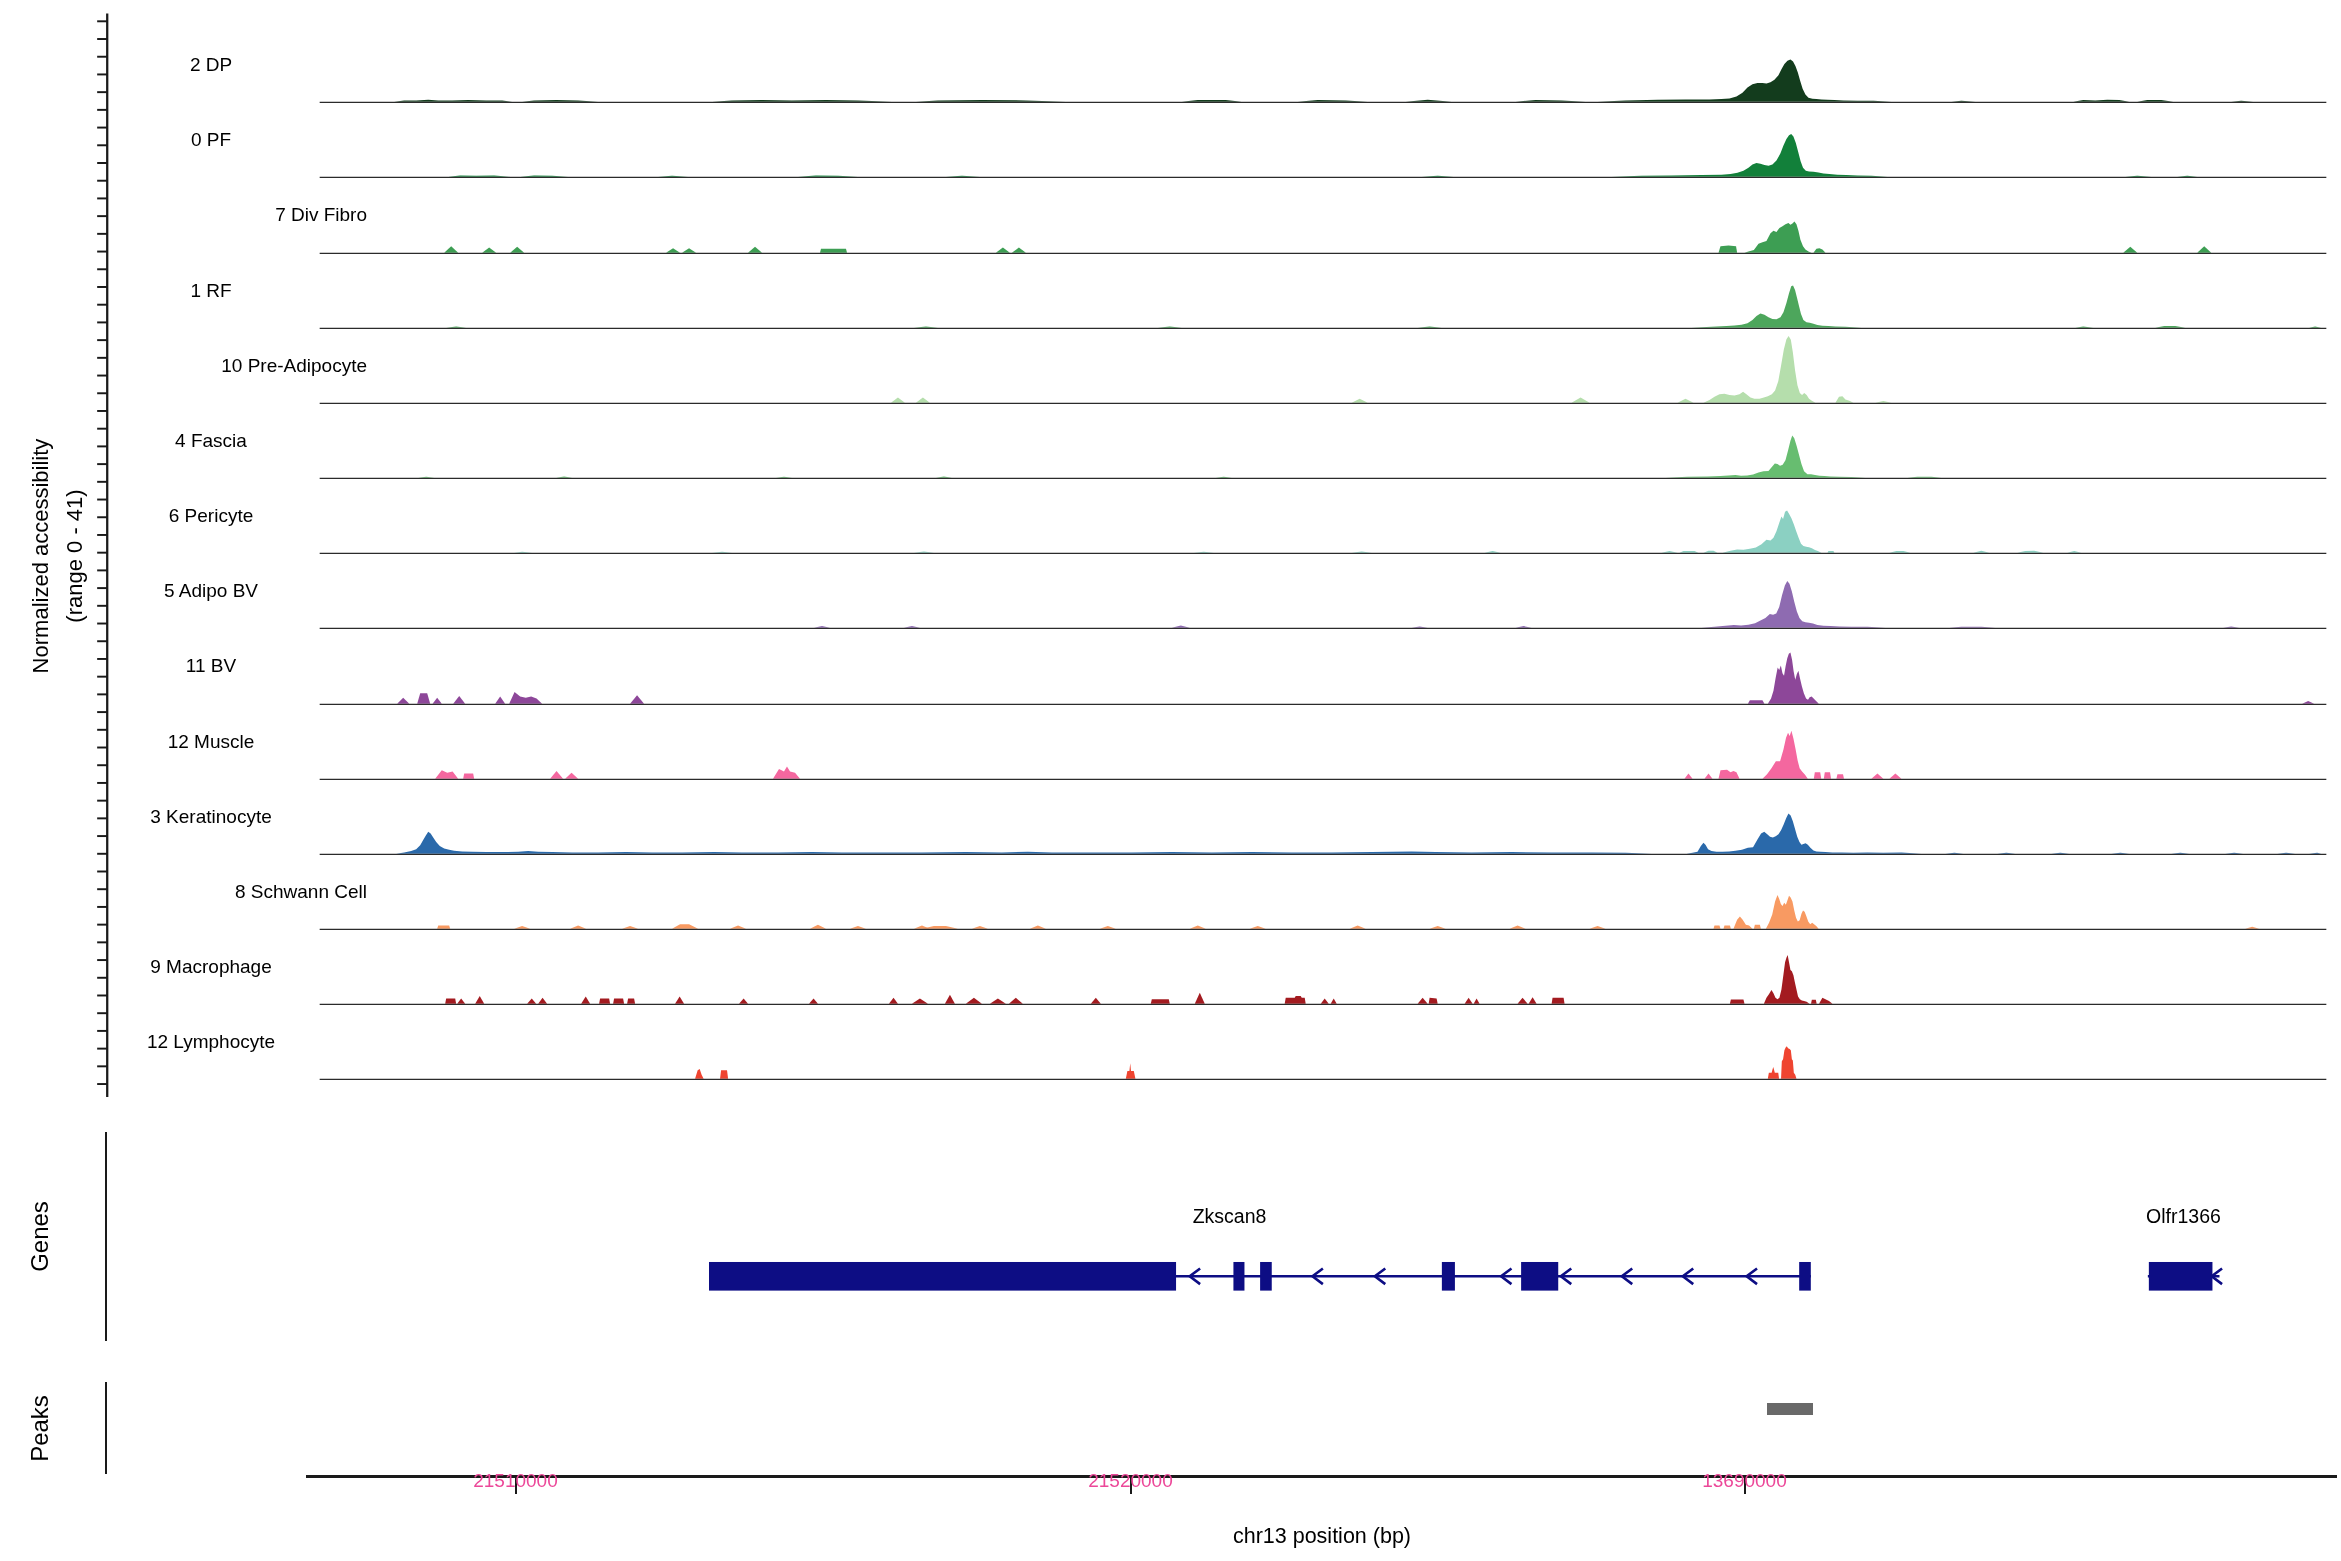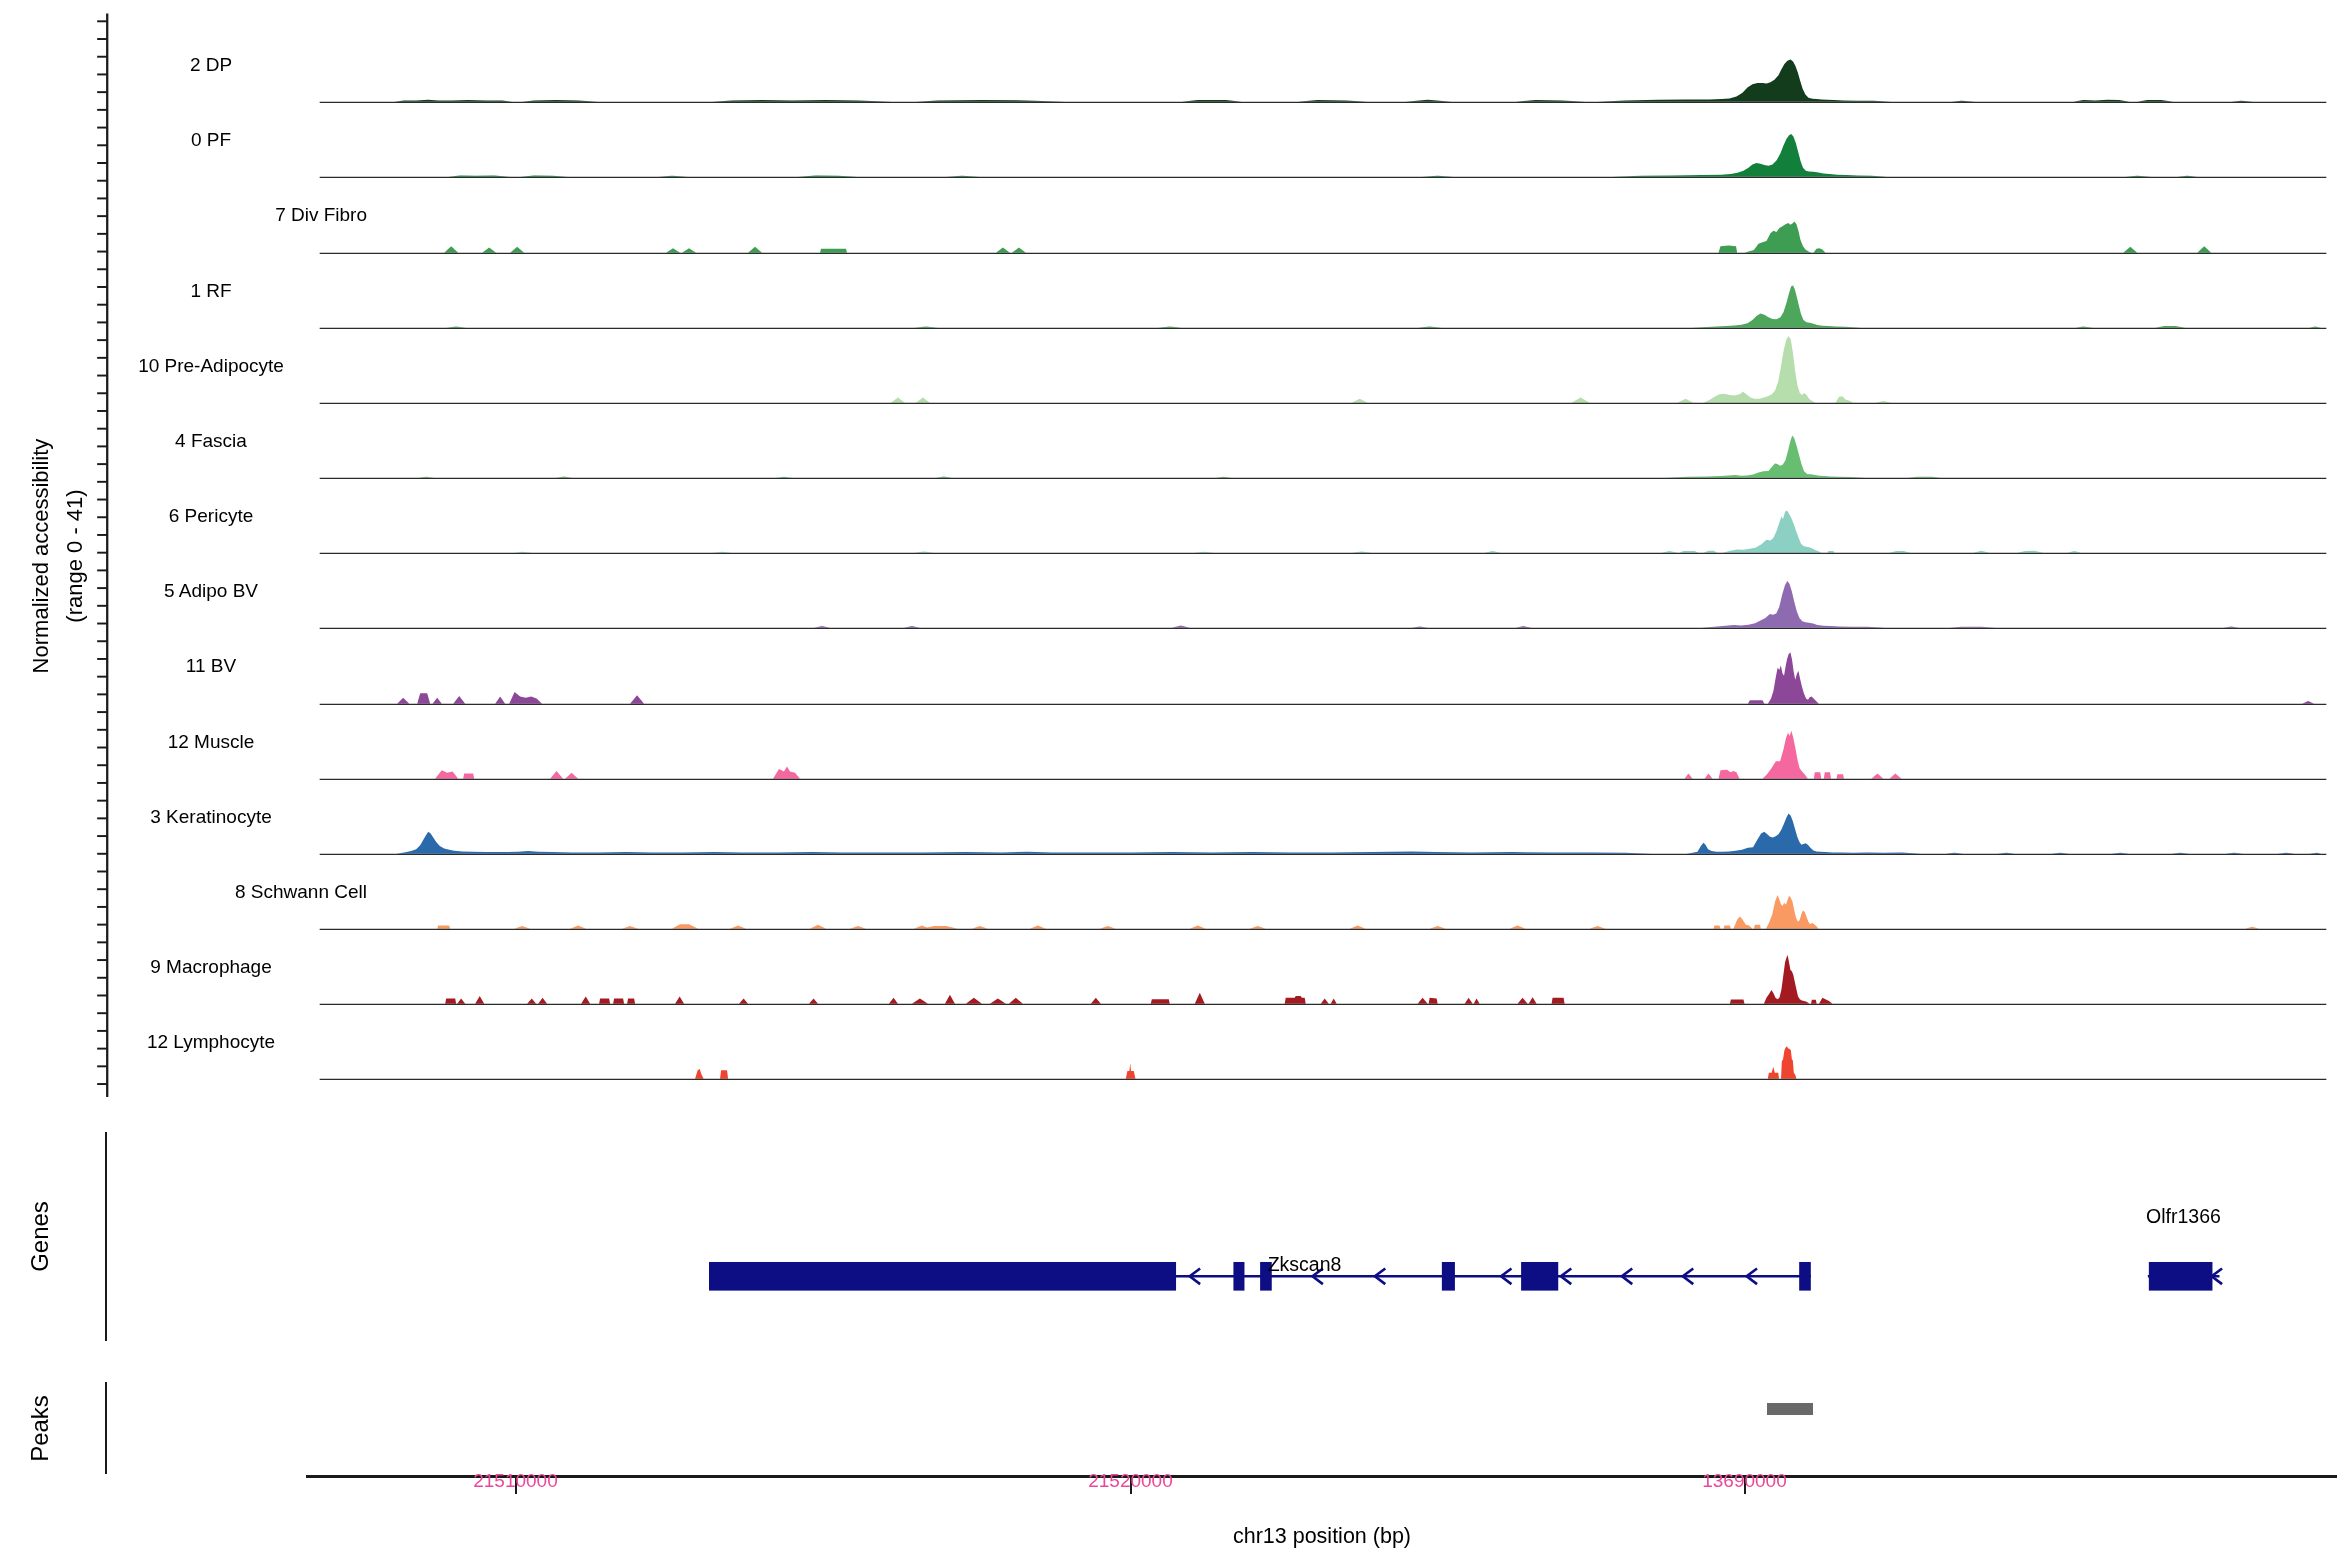--- a/index.html
+++ b/index.html
@@ -157,21 +157,21 @@
         <path d="M 195.2 106 L 195.2 106.0 L 210.6 104.0 L 226.0 106.0 Z" fill="#4da65c" stroke="none"></path>
         <path d="M 916.9 106 L 916.9 106.0 L 935.4 104.0 L 953.9 106.0 Z" fill="#4da65c" stroke="none"></path>
         <path d="M 1293.1 106 L 1293.1 106.0 L 1311.6 104.0 L 1330.1 106.0 Z" fill="#4da65c" stroke="none"></path>
         <path d="M 1694.0 106 L 1694.0 106.0 L 1712.5 104.0 L 1731.0 106.0 Z" fill="#4da65c" stroke="none"></path>
         <path d="M 2116.5 106 L 2116.5 106.0 L 2147.4 104.5 L 2170.5 103.5 L 2182.8 102.5 L 2193.6 101.5 L 2202.9 99.0 L 2210.6 94.0 L 2216.8 88.0 L 2222.9 84.0 L 2229.1 86.0 L 2235.3 90.0 L 2241.4 92.5 L 2247.6 93.0 L 2253.8 90.0 L 2258.4 82.0 L 2263.0 68.0 L 2267.0 53.0 L 2270.4 42.0 L 2273.2 41.0 L 2276.3 48.0 L 2279.4 60.0 L 2282.5 73.0 L 2285.5 85.0 L 2289.2 94.0 L 2293.9 97.5 L 2299.1 98.5 L 2304.7 100.0 L 2310.8 102.0 L 2318.5 103.0 L 2327.8 103.5 L 2338.6 104.0 L 2354.0 104.5 L 2378.7 106.0 Z" fill="#4da65c" stroke="none"></path>
         <path d="M 2708.7 106 L 2708.7 106.0 L 2721.0 104.0 L 2736.4 106.0 Z" fill="#4da65c" stroke="none"></path>
         <path d="M 2832.0 106 L 2832.0 106.0 L 2845.9 103.5 L 2862.9 103.5 L 2878.3 106.0 Z" fill="#4da65c" stroke="none"></path>
         <path d="M 3069.5 106 L 3069.5 106.0 L 3078.7 104.0 L 3088.0 106.0 Z" fill="#4da65c" stroke="none"></path>
         <line x1="0" x2="3096" y1="107" y2="107" stroke="#2b2b2b" stroke-width="2.2"></line>
       </svg>
-      <div class="track-label" style="top: 355px;">10 Pre-Adipocyte</div>
+      <div class="track-label" style="top: 355px; text-align: right;">10 Pre-Adipocyte</div>
       <svg class="track-svg" viewBox="0 0 3096 108" style="top: 334px;">
         <path d="M 881.4 106 L 881.4 106.0 L 892.2 98.0 L 903.0 106.0 Z" fill="#b5deac" stroke="none"></path>
         <path d="M 919.9 106 L 919.9 106.0 L 930.7 98.0 L 941.5 106.0 Z" fill="#b5deac" stroke="none"></path>
         <path d="M 1592.3 106 L 1592.3 106.0 L 1604.6 100.0 L 1616.9 106.0 Z" fill="#b5deac" stroke="none"></path>
         <path d="M 1931.5 106 L 1931.5 106.0 L 1945.4 98.0 L 1959.3 106.0 Z" fill="#b5deac" stroke="none"></path>
         <path d="M 2095.0 106 L 2095.0 106.0 L 2107.3 100.0 L 2119.6 106.0 Z" fill="#b5deac" stroke="none"></path>
         <path d="M 2135.0 106 L 2135.0 106.0 L 2144.3 102.0 L 2152.0 97.0 L 2159.7 93.0 L 2167.4 92.0 L 2175.1 94.0 L 2182.8 95.0 L 2190.6 93.0 L 2196.1 89.0 L 2201.3 93.0 L 2207.5 98.0 L 2213.7 100.0 L 2221.4 100.0 L 2228.2 98.0 L 2234.3 96.0 L 2240.5 93.0 L 2245.5 87.0 L 2250.4 73.0 L 2254.7 49.0 L 2259.0 24.0 L 2263.0 8.0 L 2266.4 3.0 L 2269.8 9.0 L 2272.9 28.0 L 2276.3 56.0 L 2280.0 79.0 L 2283.7 91.0 L 2287.1 94.0 L 2290.5 91.0 L 2294.2 94.0 L 2297.9 100.0 L 2302.2 103.0 L 2307.7 106.0 Z" fill="#b5deac" stroke="none"></path>
         <path d="M 2338.6 106 L 2338.6 106.0 L 2344.1 97.0 L 2349.4 96.0 L 2354.0 101.0 L 2360.2 103.0 L 2366.3 106.0 Z" fill="#b5deac" stroke="none"></path>
         <path d="M 2400.3 106 L 2400.3 106.0 L 2412.6 103.5 L 2424.9 106.0 Z" fill="#b5deac" stroke="none"></path>
         <line x1="0" x2="3096" y1="107" y2="107" stroke="#2b2b2b" stroke-width="2.2"></line>
@@ -360,21 +360,21 @@
       <rect x="1410.304" y="15" width="16.962" height="44" fill="#0d0d84"></rect>
       <rect x="1451.3212" y="15" width="17.8872" height="44" fill="#0d0d84"></rect>
       <rect x="1730.7315999999998" y="15" width="20.046" height="44" fill="#0d0d84"></rect>
       <rect x="1852.5496" y="15" width="57.053999999999995" height="44" fill="#0d0d84"></rect>
       <rect x="2279.992" y="15" width="17.8872" height="44" fill="#0d0d84"></rect>
       <line x1="2815.9912000000004" x2="2926.09" y1="37" y2="37" stroke="#0d0d84" stroke-width="4"></line>
       <polyline points="2930.0808,25 2914.0808,37 2930.0808,49" fill="none" stroke="#0d0d84" stroke-width="4"></polyline>
       <rect x="2817.5332" y="15" width="97.7628" height="44" fill="#0d0d84"></rect>
     </svg>
   <div id="gene-labels">
-      <div class="gene-label" style="left: 1194px; margin-top: 48px;">Zkscan8</div>
+      <div class="gene-label" style="left: 1119px;">Zkscan8</div>
       <div class="gene-label" style="left: 2073px;">Olfr1366</div>
     </div>
 
   <div id="peaks-axis" class="vline"></div>
   <div id="peaks-label" class="rot">Peaks</div>
   <div id="peaks-row">
       <div id="peak-rect" style="left: 1767px; width: 46px; background: rgb(105, 105, 105);"></div>
     </div>
 
   <div id="x-axis-line"></div>

